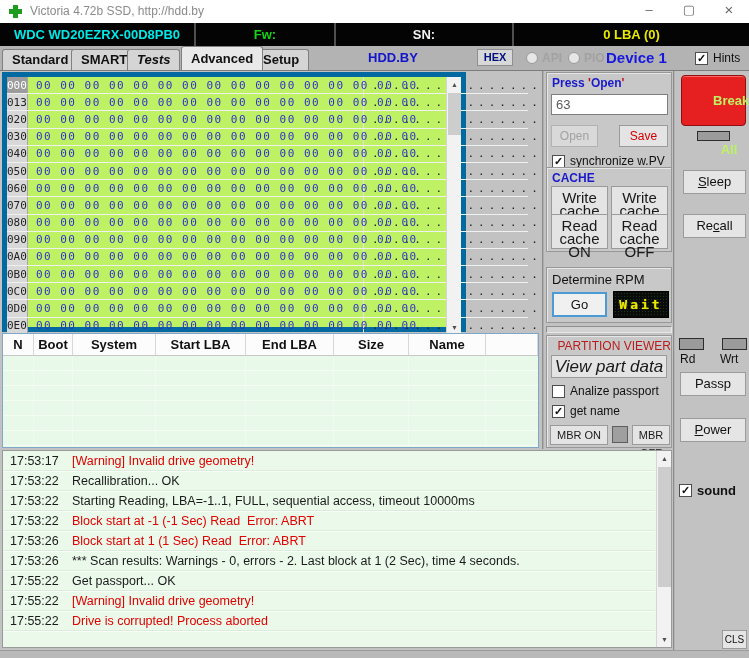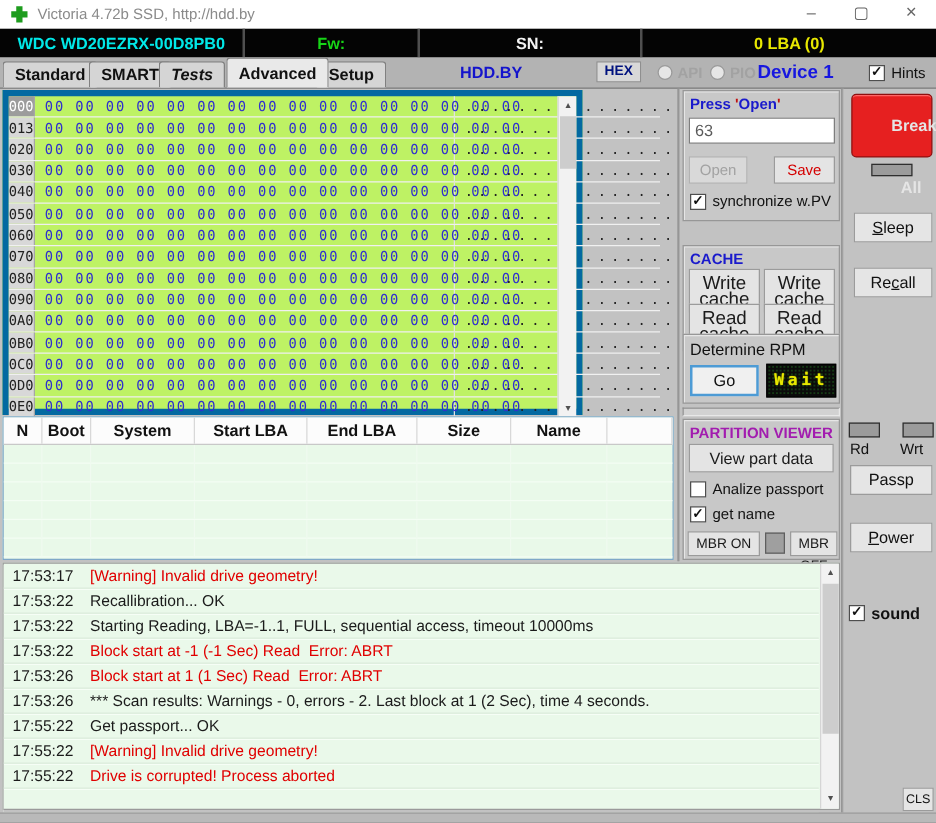--- a/index.html
+++ b/index.html
@@ -44,50 +44,50 @@
   .hex-addr.sel { background:#9C9C9C; color:#FFF; }
   .hex-bytes { width:336px; padding-left:8px; color:#3030CE; font-size:11px; letter-spacing:1.5px; white-space:nowrap; border-right:1px solid #E2E2E2; height:100%; display:flex; align-items:center; }
   .hex-ascii { padding-left:8px; color:#222; font-size:11px; letter-spacing:4px; white-space:nowrap; }
   .vscroll { position:absolute; right:0; top:0; width:15px; background:#F2F2F2; border-left:1px solid #D5D5D5; }
   .vscroll .arr { position:absolute; left:0; width:15px; height:15px; text-align:center; font-size:7px; color:#505050; line-height:15px; }
   .vscroll .arr.up { top:0; } .vscroll .arr.dn { bottom:0; }
   .vscroll .thumb { position:absolute; left:1px; width:13px; background:#CDCDCD; }
   
   .group { position:absolute; background:#C8C8C8; border:1px solid #979797; box-shadow:inset 1px 1px 0 #E6E6E6; }
   .g-open { left:546px; top:72px; width:126px; height:105px; }
-  .g-cache { left:546px; top:196px; width:126px; height:85px;padding-left:18px; }
+  .g-cache { left:546px; top:167px; width:126px; height:85px;padding-left:18px; }
   .g-rpm { left:546px; top:267px; width:126px; height:56px; }
   .g-pview { left:546px; top:335px; width:126px; height:113px; }
   .g-label-blue { position:absolute; left:5px; top:3px; font-size:12px; font-weight:bold; color:#1A1ACC; }
   .g-label-blue .rq { color:#C01010; }
   .txtinput { position:absolute; left:4px; top:21px; width:117px; height:21px; background:#FFF; border:1px solid #7E7E7E; font-size:13px; color:#5A5A5A; padding-left:4px; line-height:19px; }
   .pbtn { background:#E4E4E4; border:1px solid #9B9B9B; font-size:12px; color:#1A1A1A; text-align:center; font-family:"Liberation Sans", sans-serif; }
   .btn-open { position:absolute; left:4px; top:52px; width:47px; height:22px; line-height:20px; color:#A2A2A2; background:#D9D9D9; border-color:#B2B2B2; }
   .btn-save { position:absolute; left:72px; top:52px; width:49px; height:22px; line-height:20px; color:#D40000; }
   .chkrow { position:absolute; display:flex; align-items:center; gap:5px; font-size:12px; color:#111; }
   .sync-row { left:5px; top:81px; }
   .cache-btn { position:absolute; width:57px; height:35px; font-size:15px; line-height:13px; padding-top:4px; }
   .rpm-title { position:absolute; left:5px; top:4px; font-size:13px; color:#111; }
   .btn-go { position:absolute; left:5px; top:24px; width:55px; height:25px; background:#F0F0F0; border:2px solid #4D9BD5; font-size:13px; line-height:21px; text-align:center; color:#111; }
   .led-display { position:absolute; left:66px; top:23px; width:56px; height:27px; background:#0A0A0A; border:1px solid #000; overflow:hidden;
       background-image:radial-gradient(#143A14 0.8px, transparent 0.9px); background-size:3px 3px; }
   .led-display span { display:block; font-family:"DejaVu Sans Mono", monospace; font-size:13px; font-weight:bold; color:#E8E800; letter-spacing:3px; text-align:center; line-height:25px; text-shadow:0 0 1px #AFAF00; }
   .strip { position:absolute; left:546px; top:326px; width:126px; height:7px; background:#D2D2D2; border:1px solid #8F8F8F; border-right-color:#E8E8E8; border-bottom-color:#E8E8E8; }
-  .pv-title { position:absolute; left:0; right:0; top:3px; text-align:center; font-size:12px; font-weight:bold; color:#a21caf; }
-  .btn-viewpart { position:absolute; left:4px; top:19px; width:116px; height:23px; line-height:21px; font-size:13px; }
+  .pv-title { position:absolute; left:0; right:0; top:3px; text-align:right; font-size:12px; font-weight:normal; color:#b91c1c; }
+  .btn-viewpart { position:absolute; left:4px; top:19px; width:116px; height:23px; line-height:21px; font-size:17px;font-style:italic; }
   .analize-row { left:5px; top:48px; } .getname-row { left:5px; top:68px; }
   .chk-un { background:#FFF; }
   .btn-mbron { position:absolute; left:3px; top:89px; width:58px; height:20px; line-height:18px; font-size:11px; }
   .btn-mbroff { position:absolute; left:85px; top:89px; width:37px; height:20px; line-height:18px; font-size:11px; width:38px; }
   .mbr-led { position:absolute; left:65px; top:90px; width:16px; height:17px; background:#9F9F9F; border:1px solid #5E5E5E; }
   
   .vdiv-a { position:absolute; left:542px; top:71px; width:2px; height:378px; background:#ADADAD; border-left:1px solid #8E8E8E; }
   .vdiv-b { position:absolute; left:673px; top:71px; width:2px; height:587px; background:#B5B5B5; border-left:1px solid #8B8B8B; }
   
-  .btn-break { position:absolute; left:681px; top:75px; width:65px; height:51px; background:#E62020; border:1px solid #8F0F0F; border-radius:4px; color:#e5e5e5; font-weight:bold; font-size:13px; text-align:center; line-height:49px; box-shadow:inset 0 1px 0 #F66;padding-left:31px; }
+  .btn-break { position:absolute; left:681px; top:75px; width:65px; height:51px; background:#E62020; border:1px solid #8F0F0F; border-radius:4px; color:#bef264; font-weight:bold; font-size:13px; text-align:center; line-height:49px; box-shadow:inset 0 1px 0 #F66;padding-left:31px; }
   .led-rect { background:#9B9B9B; border:1px solid #2E2E2E; position:absolute; }
   .led-break { left:697px; top:131px; width:33px; height:10px; }
   .sidebtn { position:absolute; left:683px; width:63px; height:24px; background:#E5E5E5; border:1px solid #9B9B9B; font-size:13px; color:#111; text-align:center; line-height:22px; }
   .btn-sleep { top:170px; } .btn-recall { top:214px; }
   .btn-passp { top:372px; left:680px; width:66px; }
   .btn-power { top:418px; left:680px; width:66px; }
   .led-rd { left:679px; top:338px; width:25px; height:12px; }
   .led-wrt { left:722px; top:338px; width:25px; height:12px; }
   .led-lab { position:absolute; top:352px; font-size:12px; color:#111; }
   .lab-rd { left:680px; } .lab-wrt { left:720px; }

